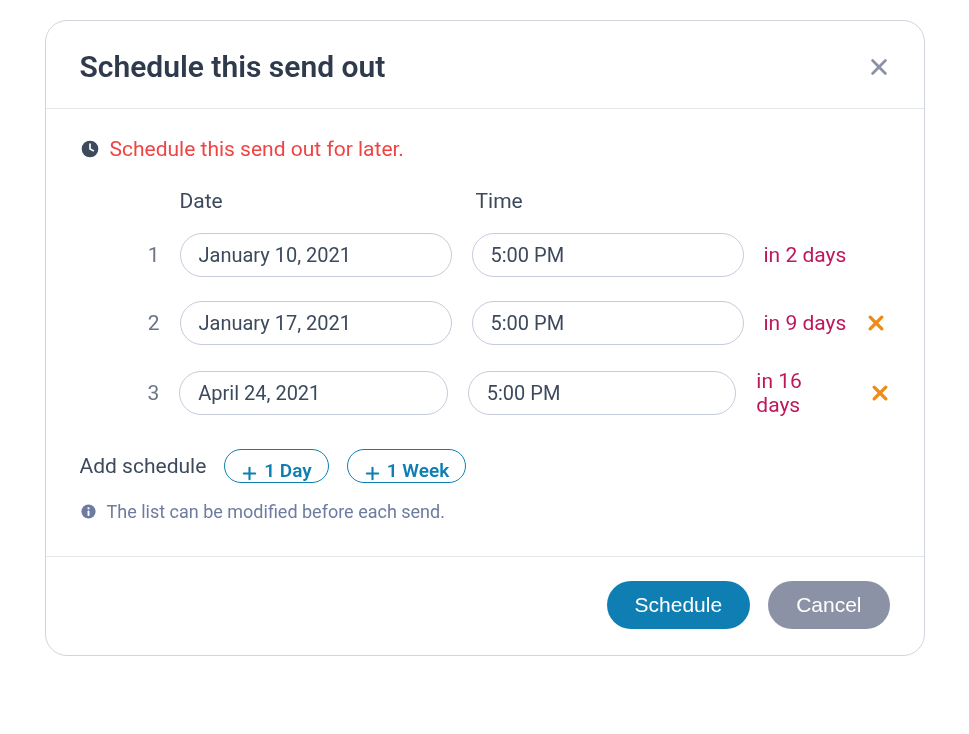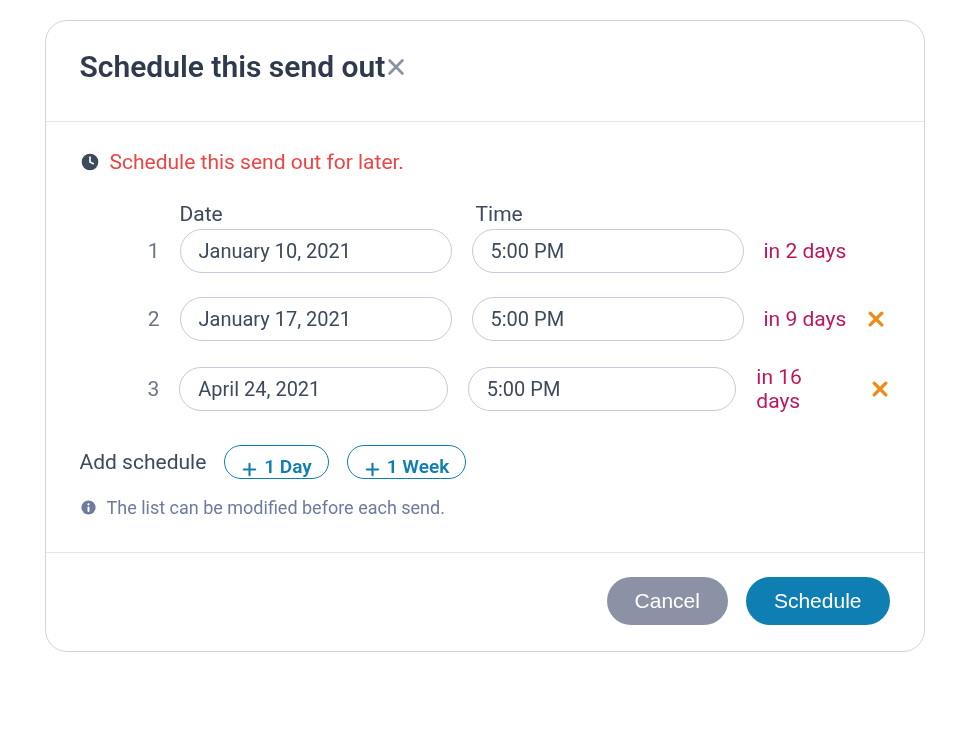--- a/index.html
+++ b/index.html
@@ -12,22 +12,23 @@
       align-items: flex-start;
     }
     .dialog {
       width: 880px;
       border: 1px solid #d0d5dd;
       border-radius: 22px;
       overflow: hidden;
       background: #fff;
     }
     .dialog-header {
-      padding: 28px 34px 37px 34px;
-      display: flex;
+      padding: 28px 34px 24px 34px;
+      display: flex;
+      justify-content: space-between;
       align-items: center;
       border-bottom: 1px solid #e4e7ec;
     }
     .dialog-title {
       font-size: 30px;
       font-weight: 600;
       color: #2f3b4c;
     }
     .close-btn {
       cursor: pointer;
@@ -52,21 +53,21 @@
       width: 20px;
       height: 20px;
       color: #3d4a5c;
     }
     .schedule-grid {
       padding-left: 64px;
     }
     .headers-row {
       display: flex;
       gap: 0;
-      margin-bottom: 3px;
+      margin-bottom: 20px;
       padding-left: 36px;
     }
     .col-head {
       font-size: 21px;
       color: #3d4a5c;
       font-weight: 400;
     }
     .col-date-head { width: 296px; }
     .col-time-head { width: 280px; }
     .schedule-row {
@@ -261,17 +262,17 @@
         <circle cx="12" cy="12" r="10"></circle>
         <circle cx="12" cy="7.5" r="1.6" fill="#fff"></circle>
         <rect x="10.6" y="10.5" width="2.8" height="8" rx="1.4" fill="#fff"></rect>
       </svg>
       <span>The list can be modified before each send.</span>
     </div>
 
   </div>
 
   <div class="dialog-footer">
+    <button class="btn btn-primary">Schedule</button>
     <button class="btn btn-cancel">Cancel</button>
-    <button class="btn btn-primary">Schedule</button>
   </div>
 
 </div>
 
 </body></html>

